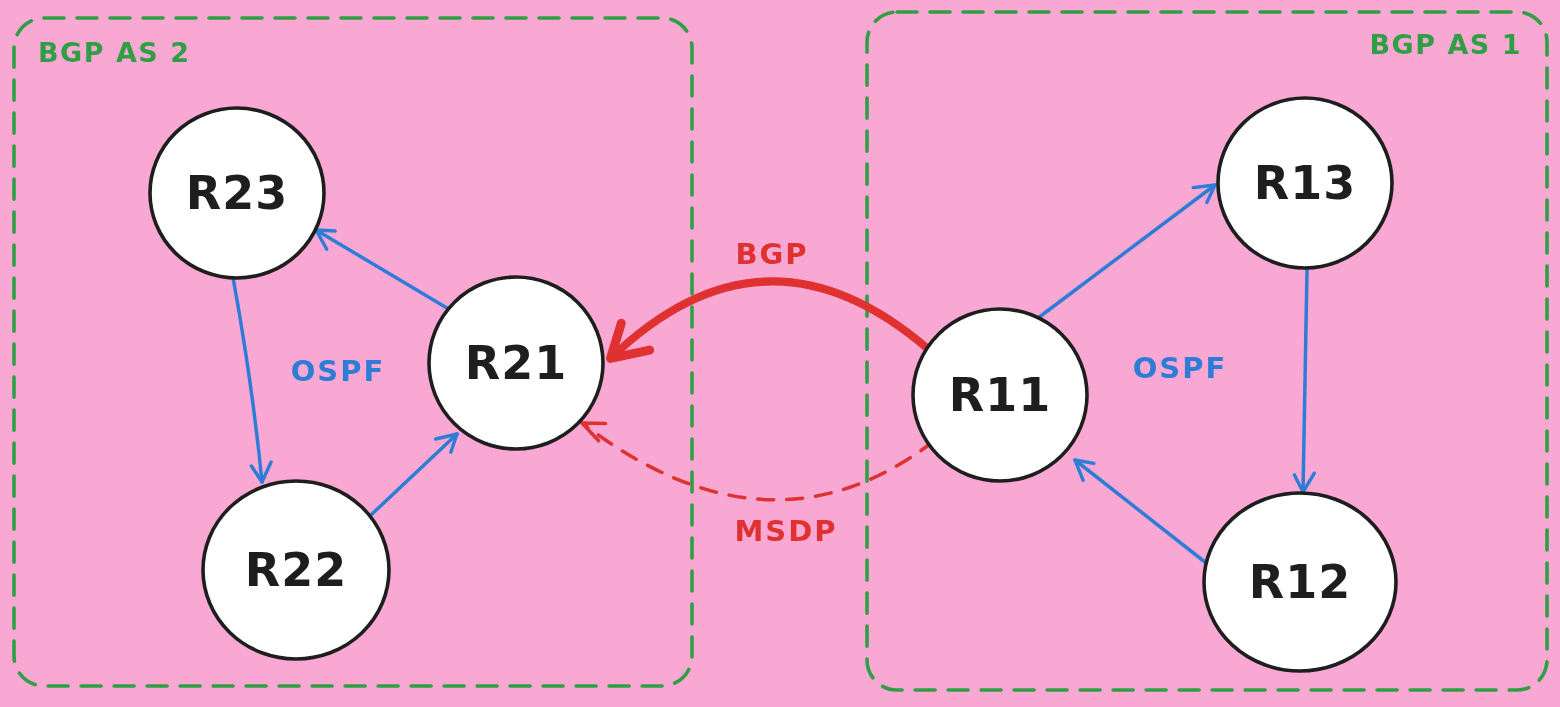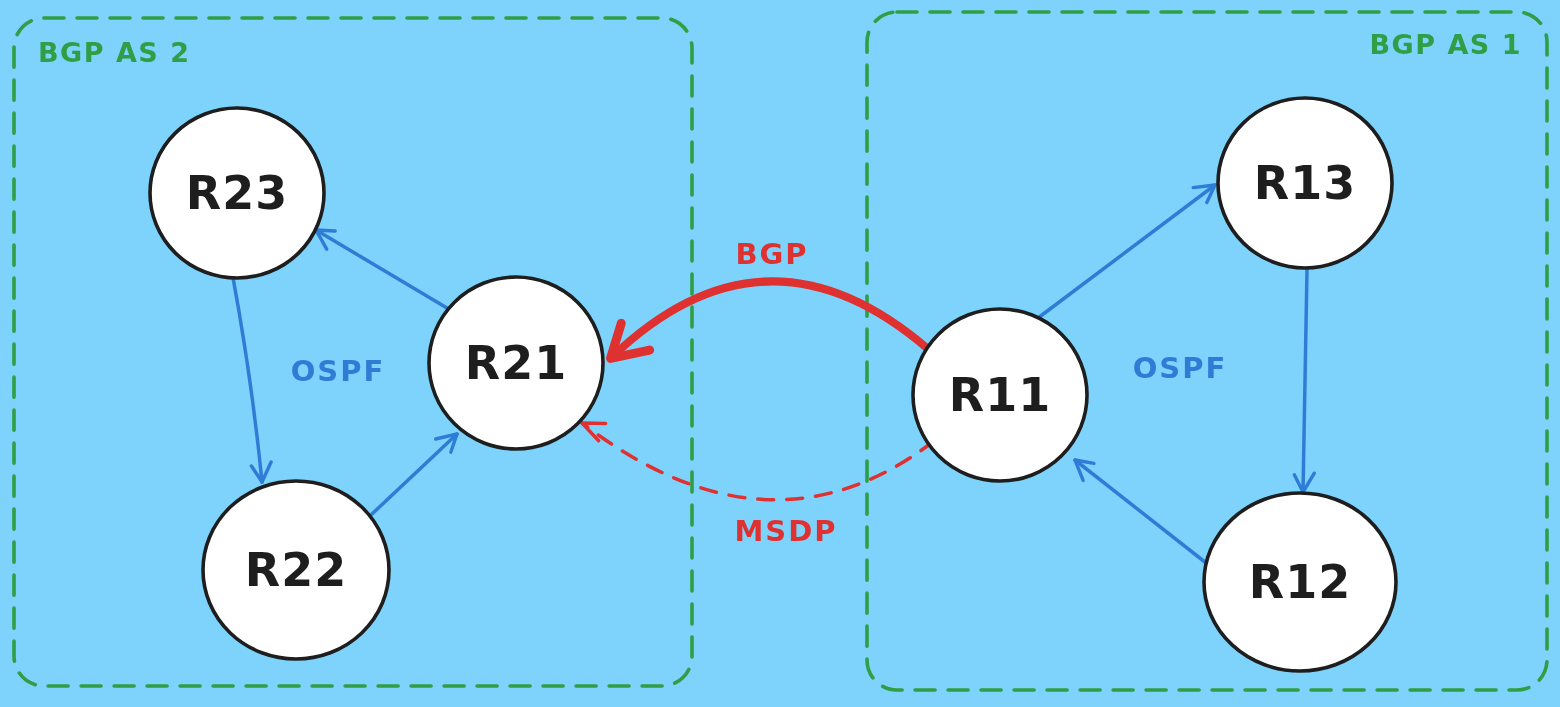--- a/index.html
+++ b/index.html
@@ -5,21 +5,21 @@
   html, body {
     margin: 0;
     padding: 0;
     background: #ffffff;
     font-family: "DejaVu Sans", "Liberation Sans", sans-serif;
   }
   .canvas {
     position: relative;
     width: 1560px;
     height: 707px;
-    background: #7dd3fc;
+    background: #f9a8d4;
     overflow: hidden;
   }
   svg { display: block; }
   text {
     font-family: "DejaVu Sans", "Liberation Sans", sans-serif;
     user-select: none;
   }
   .node-label {
     font-size: 46px;
     font-weight: 600;

